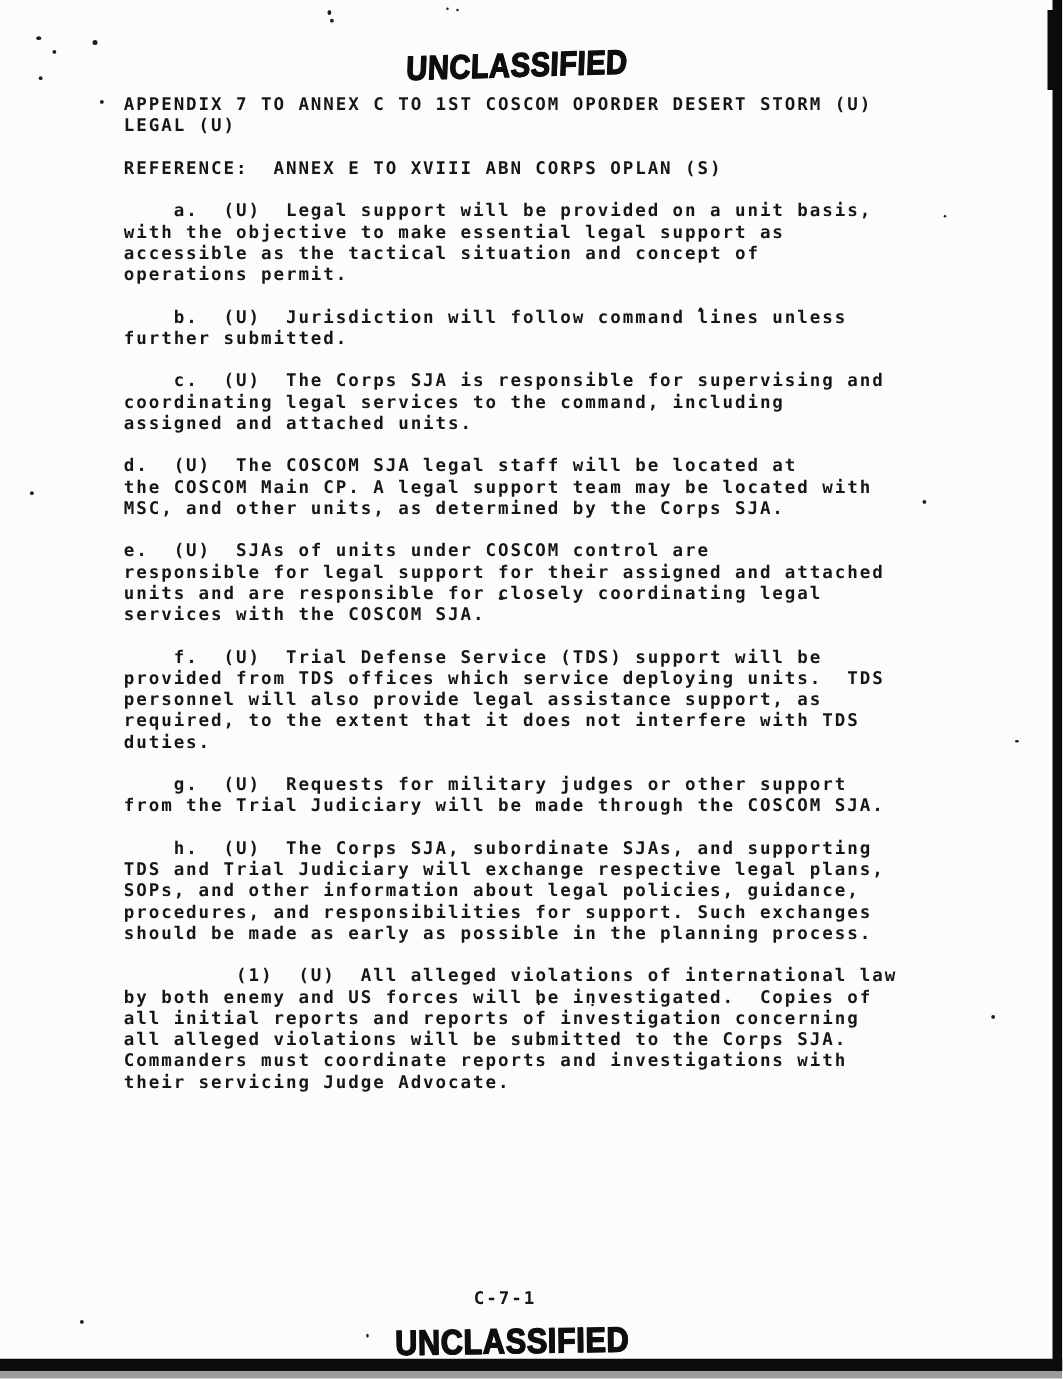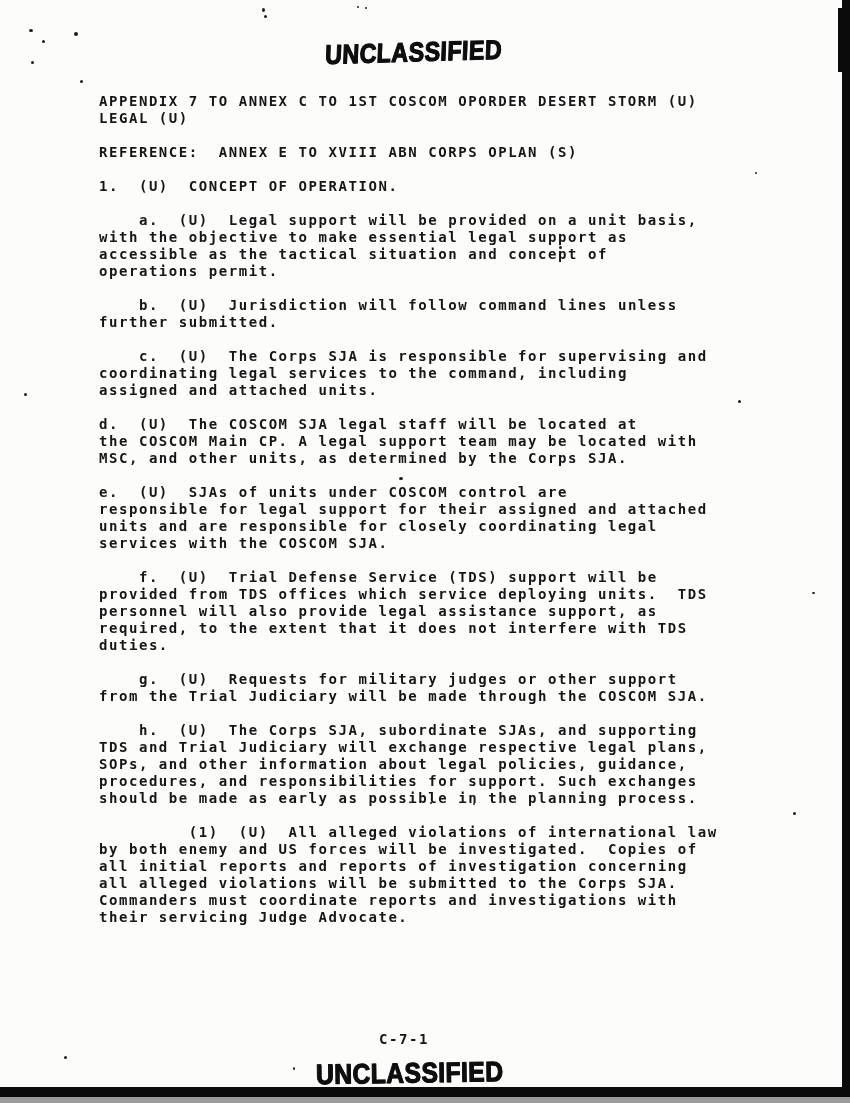--- a/index.html
+++ b/index.html
@@ -5,21 +5,21 @@
   html, body { margin:0; padding:0; background:#ffffff; }
   .page {
     position:relative;
     width:850px; height:1103px;
     background:#fcfcfa;
     overflow:hidden;
     font-family:"DejaVu Sans Mono", monospace;
     color:#161616;
   }
   .body-text {
-    position:absolute; left:99px; top:93px; width:672px;
+    position:absolute; left:99px; top:76px; width:672px;
     font-size:14px; font-weight:bold;
     line-height:17px; letter-spacing:1.55px;
   }
   .body-text p { margin:0 0 17px 0; white-space:pre-wrap; }
   .stamp {
     position:absolute;
     font-family:"Liberation Sans", sans-serif;
     font-weight:bold; color:#0e0e0e;
     -webkit-text-stroke:1.1px #0e0e0e;
     text-shadow:0.6px 0.4px 0 #0e0e0e;
@@ -49,21 +49,20 @@
 <body>
 
 <div class="page">
 
   <div class="stamp stamp-top">UNCLASSIFIED</div>
 
   <div class="body-text">
     <p>APPENDIX 7 TO ANNEX C TO 1ST COSCOM OPORDER DESERT STORM (U)
 LEGAL (U)</p>
     <p>REFERENCE:  ANNEX E TO XVIII ABN CORPS OPLAN (S)</p>
-    <p>1.  (U)  CONCEPT OF OPERATION.</p>
     <p>    a.  (U)  Legal support will be provided on a unit basis,
 with the objective to make essential legal support as
 accessible as the tactical situation and concept of
 operations permit.</p>
     <p>    b.  (U)  Jurisdiction will follow command lines unless
 further submitted.</p>
     <p>    c.  (U)  The Corps SJA is responsible for supervising and
 coordinating legal services to the command, including
 assigned and attached units.</p>
     <p>d.  (U)  The COSCOM SJA legal staff will be located at

